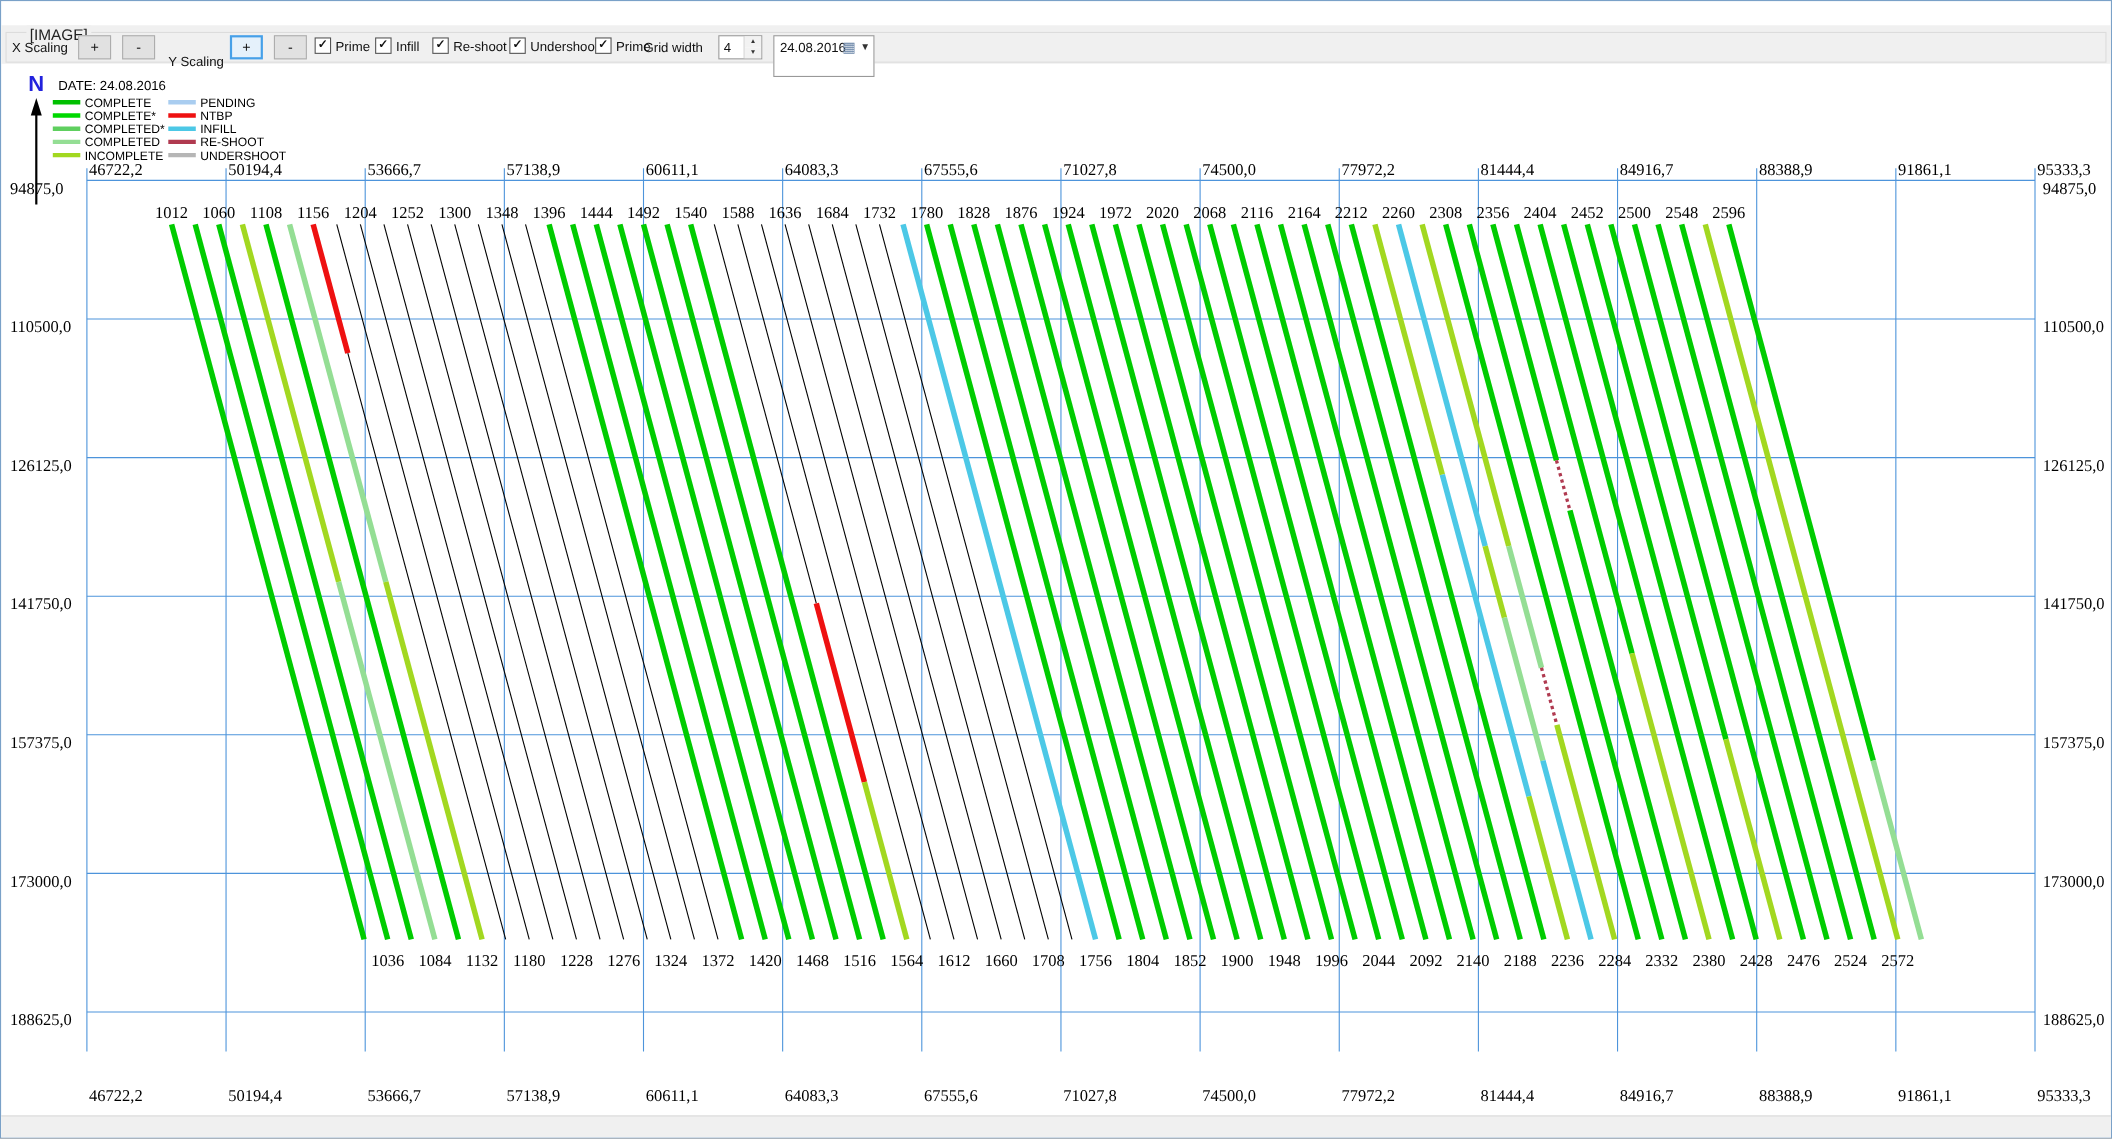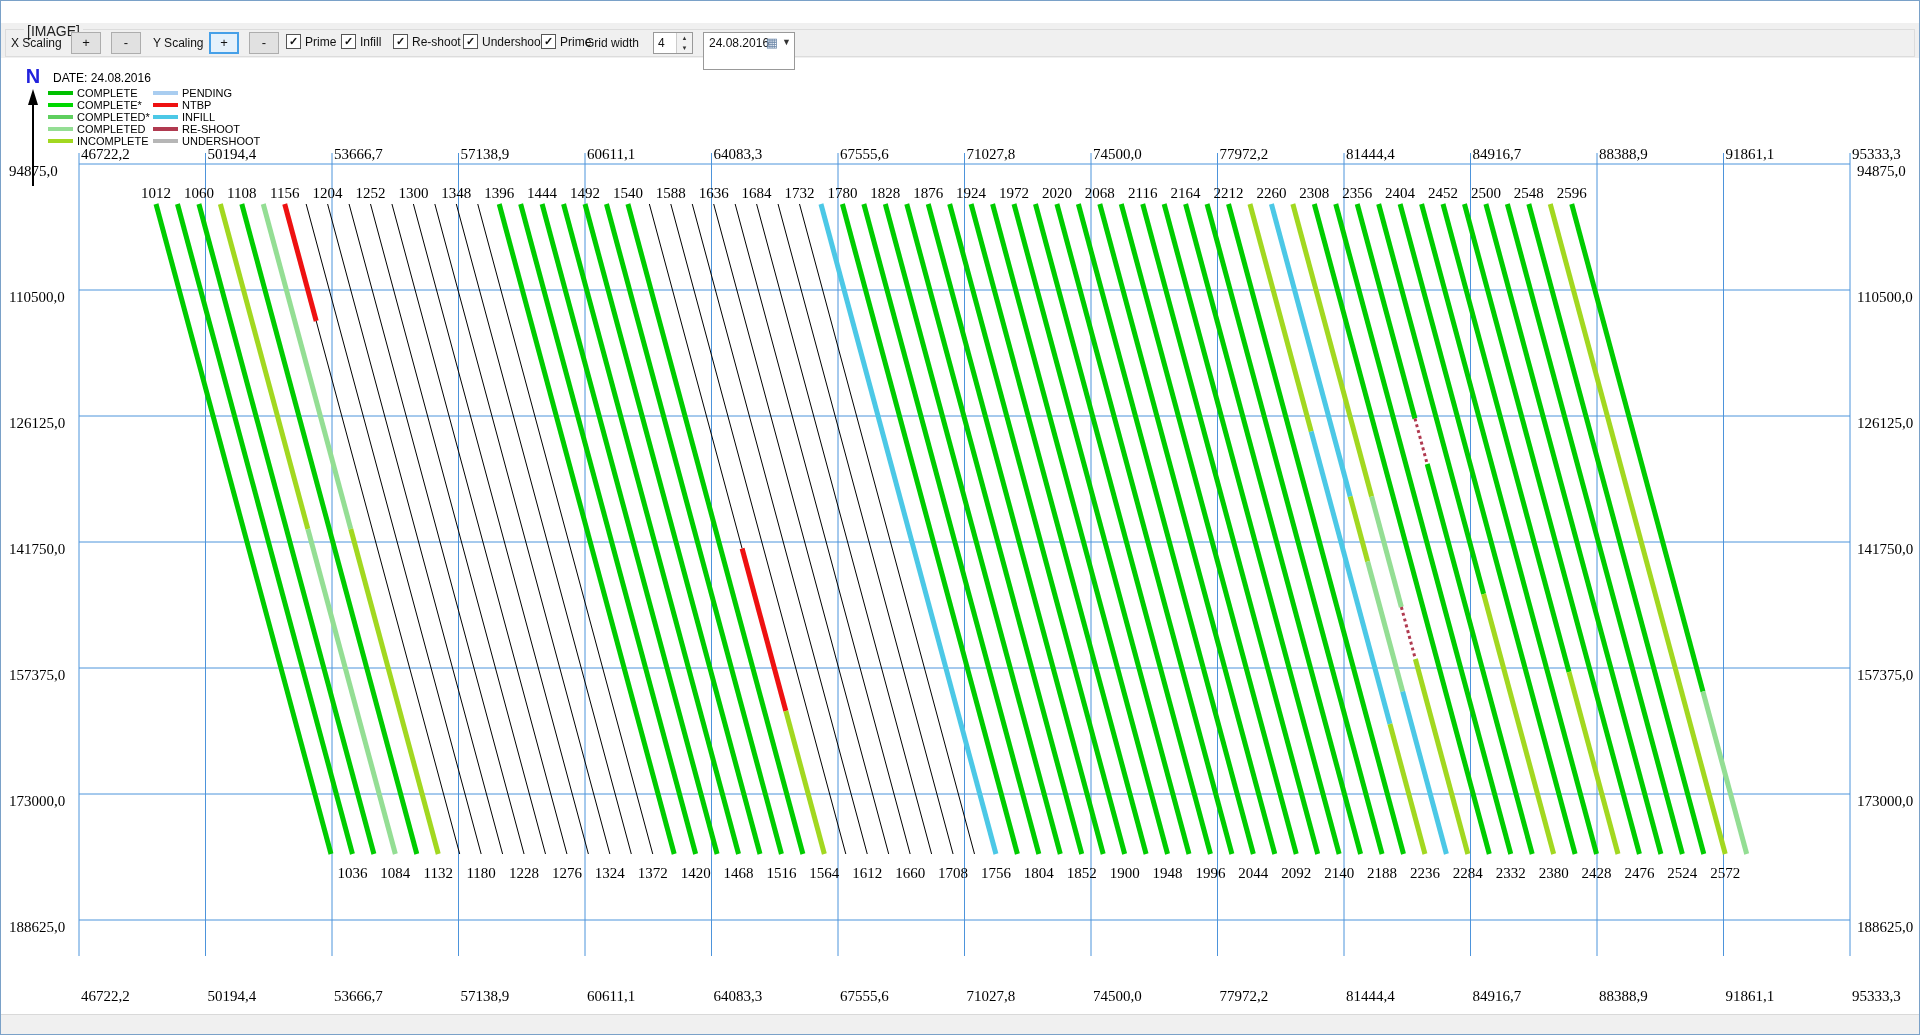--- a/index.html
+++ b/index.html
@@ -298,21 +298,21 @@
     </svg>
 
 
   <div id="toolbar">
     <div id="groupbox">
       <span id="group-label">[IMAGE]</span>
     </div>
     <span class="tb-label" style="left:10px;">X Scaling</span>
     <div class="tb-btn" style="left:70px;">+</div>
     <div class="tb-btn" style="left:110px;">-</div>
-    <span class="tb-label" style="left:152px;">Y Scaling</span>
+    <span class="tb-label" style="left:152px;margin-top:13px;">Y Scaling</span>
     <div class="tb-btn focused" style="left:208px;">+</div>
     <div class="tb-btn" style="left:248px;">-</div>
     <div id="tb-checkboxes">
         <div class="cb" style="left: 285px;">
           <span class="cb-box">✓</span>
           <span class="cb-label">Prime</span>
         </div>
         <div class="cb" style="left: 340px;">
           <span class="cb-box">✓</span>
           <span class="cb-label">Infill</span>

